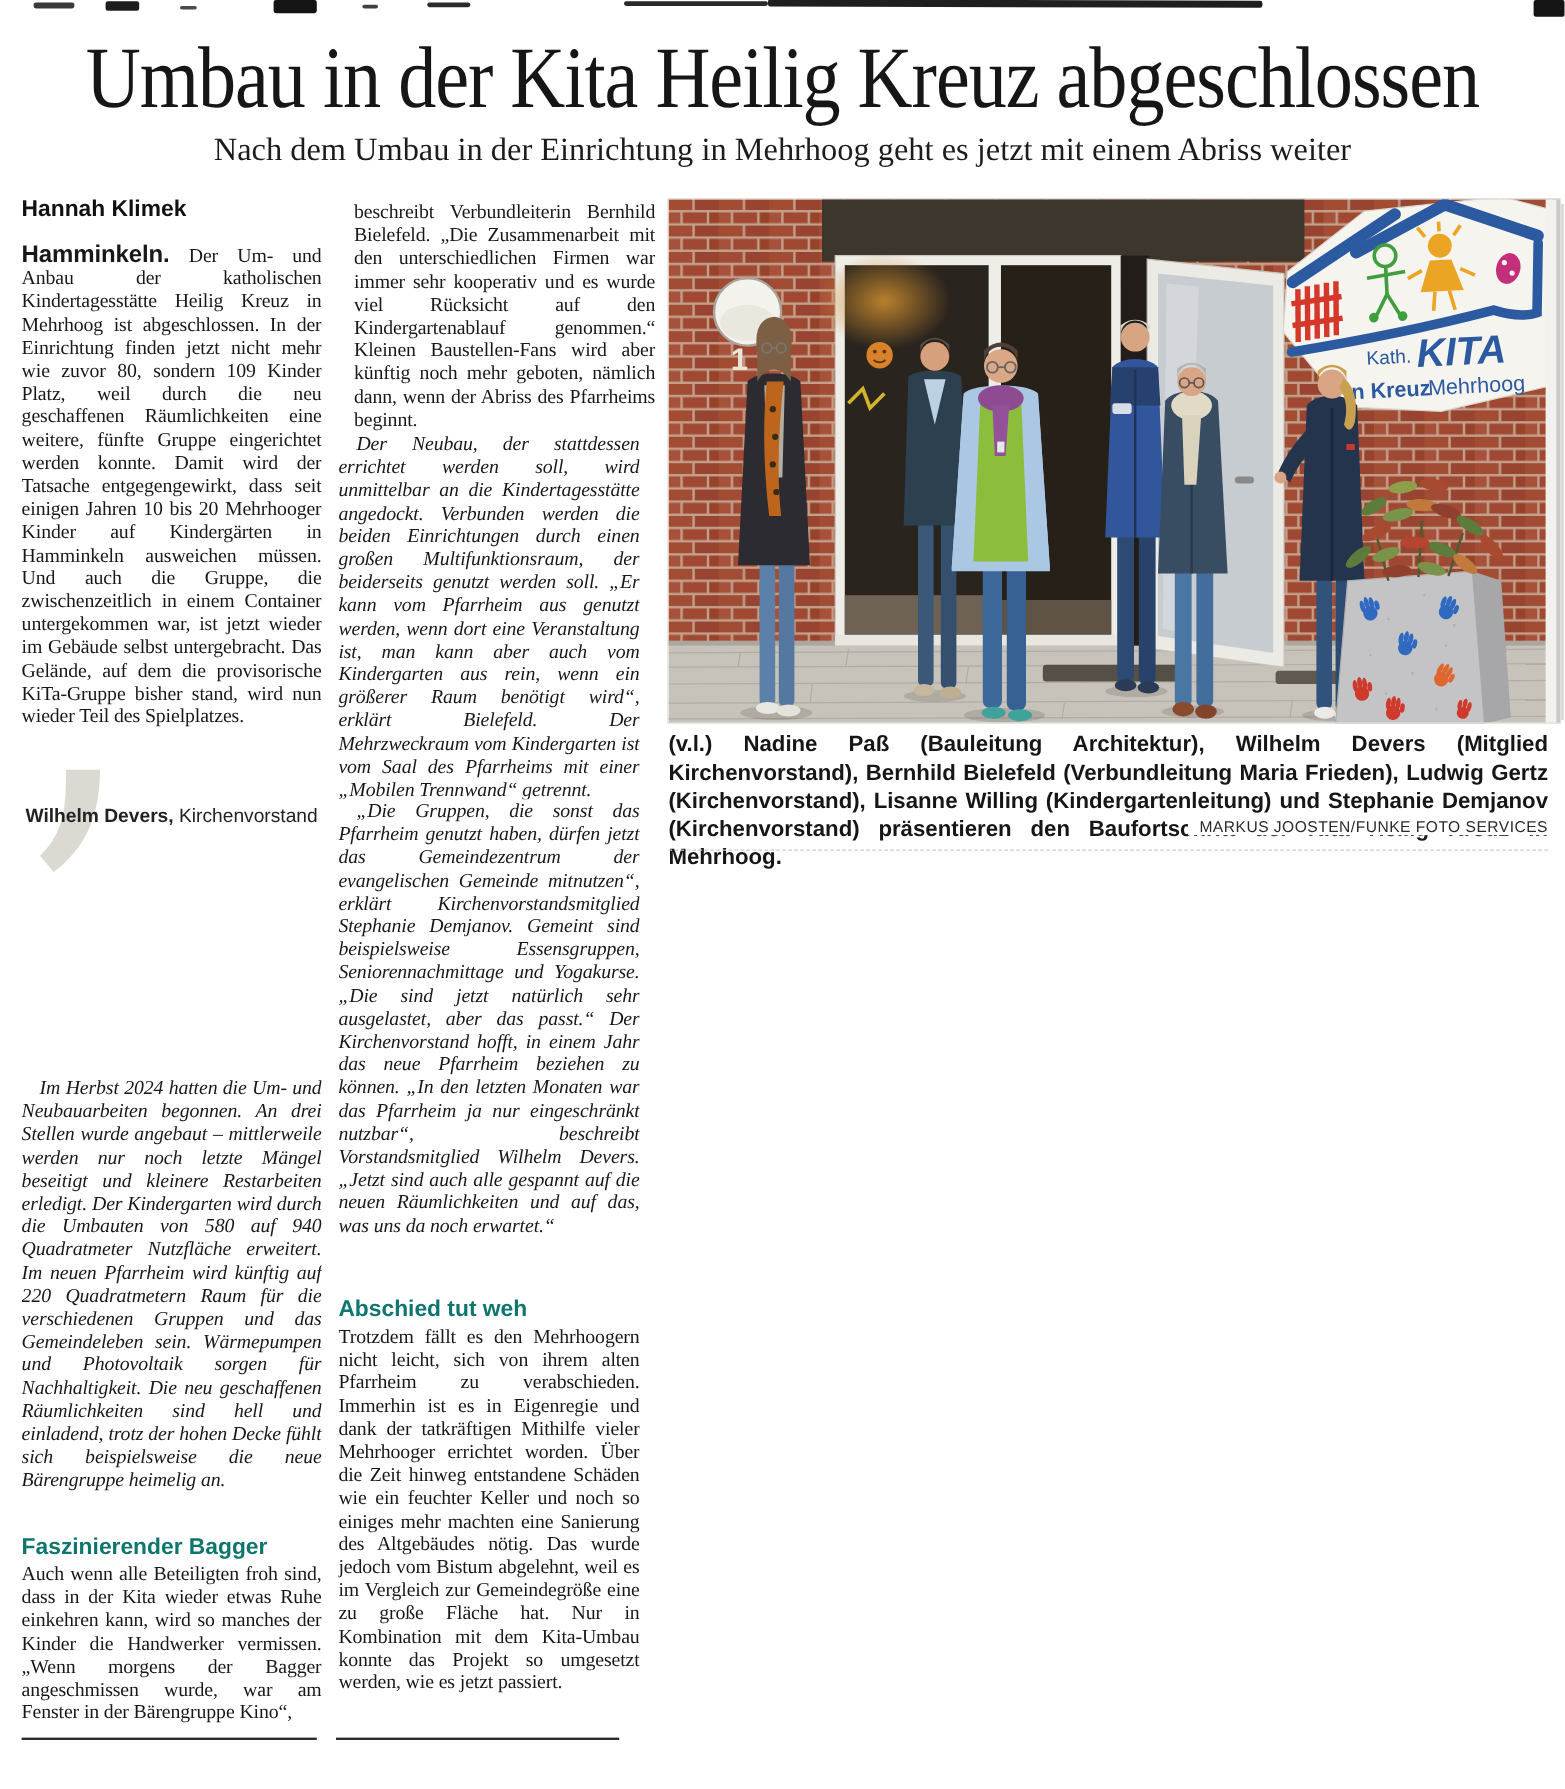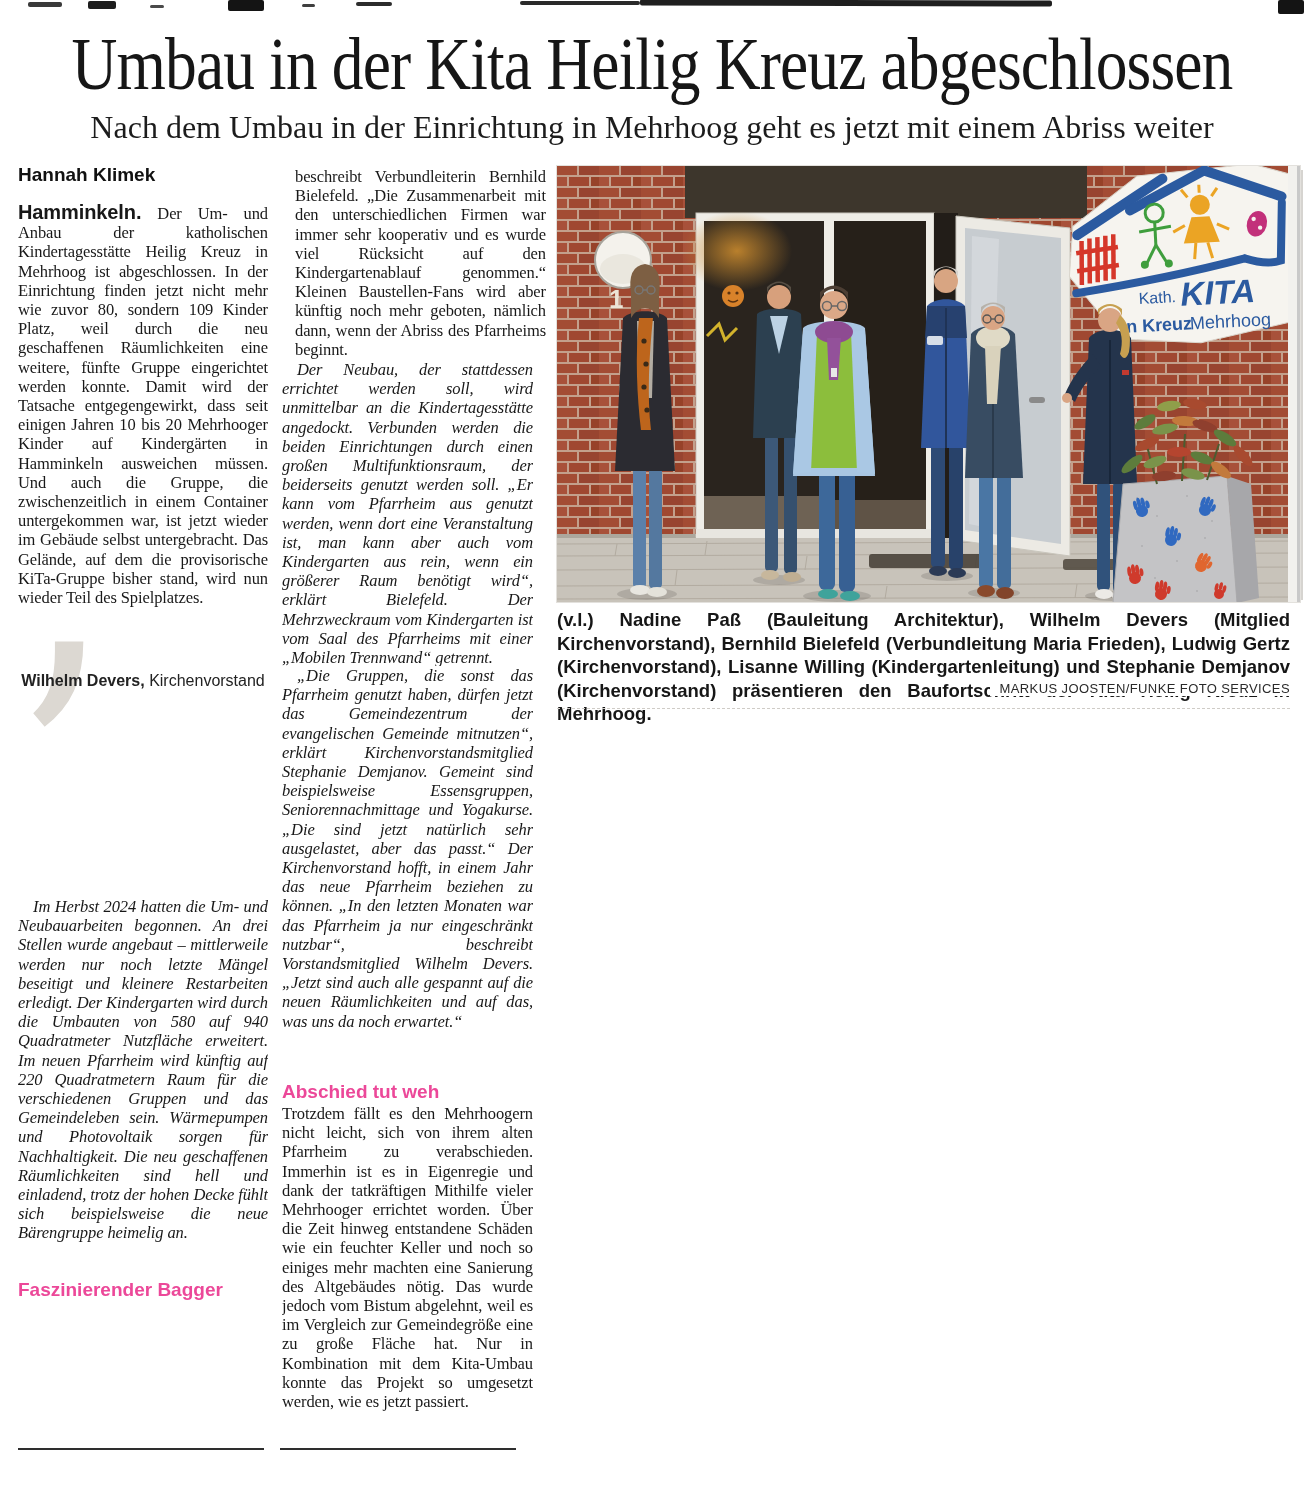--- a/index.html
+++ b/index.html
@@ -5,31 +5,31 @@
   html,body{margin:0;padding:0;background:#ffffff;}
   .page{position:relative;width:1304px;height:1491px;background:#ffffff;overflow:hidden;
         font-family:"Liberation Serif",serif;color:#1a1a1a;}
   
   .art{position:absolute;background:#1d1d1d;border-radius:2px;}
   
   .headline{position:absolute;top:26px;left:50%;transform:translateX(-50%) scaleX(0.87);
     transform-origin:center top;white-space:nowrap;font-size:73px;line-height:1.06;
     font-family:"Liberation Serif",serif;color:#161616;letter-spacing:-1px;}
   .subheadline{position:absolute;top:109px;left:0;width:1304px;text-align:center;
-    font-size:32px;color:#1c1c1c;font-family:"Liberation Serif",serif;}
+    font-size:27px;color:#1c1c1c;font-family:"Liberation Serif",serif;}
   .byline{position:absolute;top:164px;left:18px;font-family:"Liberation Sans",sans-serif;
     font-weight:bold;font-size:19px;color:#111;}
   
   .bodytext{position:absolute;width:250px;font-size:16.5px;line-height:19.2px;
     text-align:justify;letter-spacing:-0.1px;overflow:hidden;color:#181818;}
   .bodytext p{margin:0;}
   .lead-in{font-family:"Liberation Sans",sans-serif;font-weight:bold;font-size:20px;}
   .indent{text-indent:15px;font-style:italic;}
   .subhead{position:absolute;font-family:"Liberation Sans",sans-serif;font-weight:bold;
-    font-size:19px;color:#ec4899;}
+    font-size:19px;color:#0f766e;}
   .rule{position:absolute;height:2px;background:#2e2e2e;}
   
   .pullquote{position:absolute;left:18px;top:660px;width:250px;height:234px;}
   .pq-glyph{position:absolute;left:-6px;top:-58px;font-family:"DejaVu Serif",serif;
     font-size:300px;line-height:1;color:#dcd8d2;transform:scaleY(1.15);transform-origin:top left;}
   .pq-text{position:relative;font-family:"Liberation Sans",sans-serif;font-size:25.5px;
     line-height:35px;color:#3a3a3a;text-align:center;}
   .pq-attrib{position:relative;margin-top:12px;text-align:center;
     font-family:"Liberation Sans",sans-serif;font-size:16px;color:#222;}
   .pq-attrib b{font-weight:bold;}
@@ -72,20 +72,23 @@
     <div class="pq-attrib">
       <b>Wilhelm Devers,</b>
       <span>Kirchenvorstand</span>
     </div>
   </div>
 
   <div class="bodytext" style="left:18px;top:897px;height:380px;">
     <p class="indent">Im Herbst 2024 hatten die Um- und Neubauarbeiten begonnen. An drei Stellen wurde angebaut – mittlerweile werden nur noch letzte Mängel beseitigt und kleinere Restarbeiten erledigt. Der Kindergarten wird durch die Umbauten von 580 auf 940 Quadratmeter Nutzfläche erweitert. Im neuen Pfarrheim wird künftig auf 220 Quadratmetern Raum für die verschiedenen Gruppen und das Gemeindeleben sein. Wärmepumpen und Photovoltaik sorgen für Nachhaltigkeit. Die neu geschaffenen Räumlichkeiten sind hell und einladend, trotz der hohen Decke fühlt sich beispielsweise die neue Bärengruppe heimelig an.</p>
   </div>
   <div class="subhead" style="left:18px;top:1279px;">Faszinierender Bagger</div>
+  <div class="bodytext" style="left:18px;top:1302px;height:142px;">
+    <p>Auch wenn alle Beteiligten froh sind, dass in der Kita wieder etwas Ruhe einkehren kann, wird so manches der Kinder die Handwerker vermissen. „Wenn morgens der Bagger angeschmissen wurde, war am Fenster in der Bärengruppe Kino“,</p>
+  </div>
   <div class="rule" style="left:18px;top:1448px;width:246px;"></div>
 
   <div class="bodytext" style="left:282px;top:167px;width:251px;height:193px;margin-left:13px;">
     <p>beschreibt Verbundleiterin Bernhild Bielefeld. „Die Zusammenarbeit mit den unterschiedlichen Firmen war immer sehr kooperativ und es wurde viel Rücksicht auf den Kindergartenablauf genommen.“ Kleinen Baustellen-Fans wird aber künftig noch mehr geboten, nämlich dann, wenn der Abriss des Pfarrheims beginnt.</p>
   </div>
   <div class="bodytext" style="left:282px;top:360px;width:251px;height:306px;">
     <p class="indent">Der Neubau, der stattdessen errichtet werden soll, wird unmittelbar an die Kindertagesstätte angedockt. Verbunden werden die beiden Einrichtungen durch einen großen Multifunktionsraum, der beiderseits genutzt werden soll. „Er kann vom Pfarrheim aus genutzt werden, wenn dort eine Veranstaltung ist, man kann aber auch vom Kindergarten aus rein, wenn ein größerer Raum benötigt wird“, erklärt Bielefeld. Der Mehrzweckraum vom Kindergarten ist vom Saal des Pfarrheims mit einer „Mobilen Trennwand“ getrennt.</p>
   </div>
   <div class="bodytext" style="left:282px;top:666px;width:251px;height:372px;">
     <p class="indent">„Die Gruppen, die sonst das Pfarrheim genutzt haben, dürfen jetzt das Gemeindezentrum der evangelischen Gemeinde mitnutzen“, erklärt Kirchenvorstandsmitglied Stephanie Demjanov. Gemeint sind beispielsweise Essensgruppen, Seniorennachmittage und Yogakurse. „Die sind jetzt natürlich sehr ausgelastet, aber das passt.“ Der Kirchenvorstand hofft, in einem Jahr das neue Pfarrheim beziehen zu können. „In den letzten Monaten war das Pfarrheim ja nur eingeschränkt nutzbar“, beschreibt Vorstandsmitglied Wilhelm Devers. „Jetzt sind auch alle gespannt auf die neuen Räumlichkeiten und auf das, was uns da noch erwartet.“</p>

